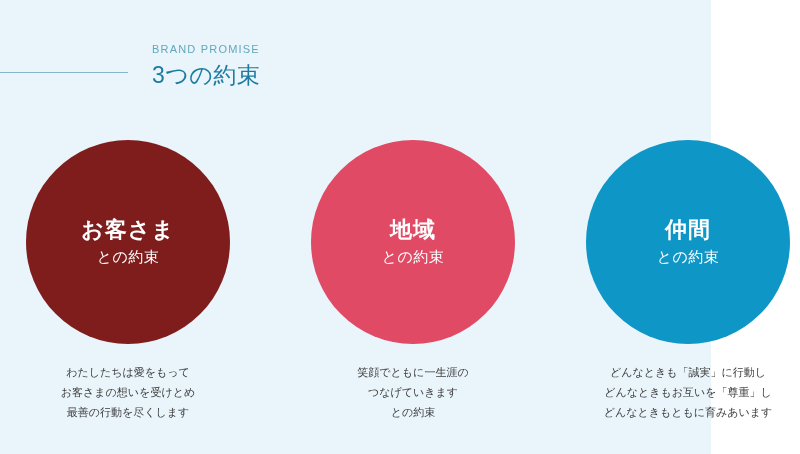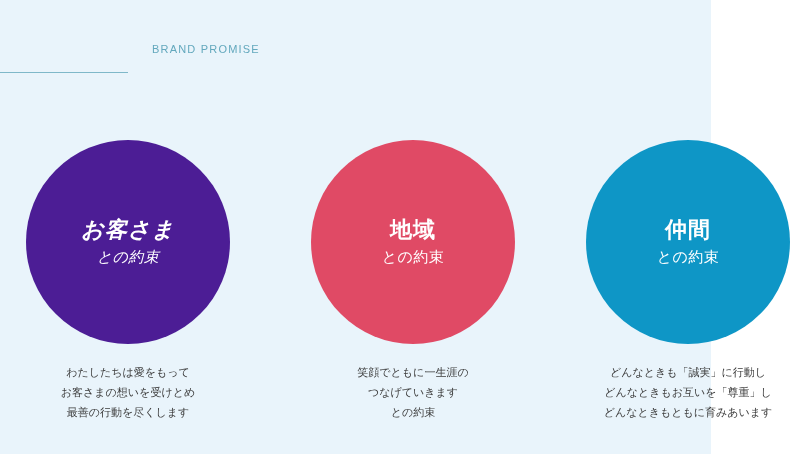--- a/index.html
+++ b/index.html
@@ -121,24 +121,25 @@
 <body>
 
 <div id="slide" style="background: rgb(255, 255, 255);">
 
   <div id="bg-panel" style="background: rgb(233, 244, 251);"></div>
 
   <div id="header-rule" style="background: rgb(127, 184, 201);"></div>
 
   <div id="header-text">
     <div id="eyebrow" style="color: rgb(99, 168, 189);">BRAND PROMISE</div>
+    <div id="headline" style="color: rgb(29, 123, 161);">3つの約束</div>
   </div>
 
   <div class="promise" id="promise-0">
-    <div class="circle" style="background: #4c1d95; font-style: italic;">
+    <div class="circle" style="background: #7f1d1d;">
       <div class="circle-title">お客さま</div>
       <div class="circle-sub">との約束</div>
     </div>
     <div class="caption">
       <div class="caption-line">わたしたちは愛をもって</div>
       <div class="caption-line">お客さまの想いを受けとめ</div>
       <div class="caption-line">最善の行動を尽くします</div>
     </div>
   </div>
 

